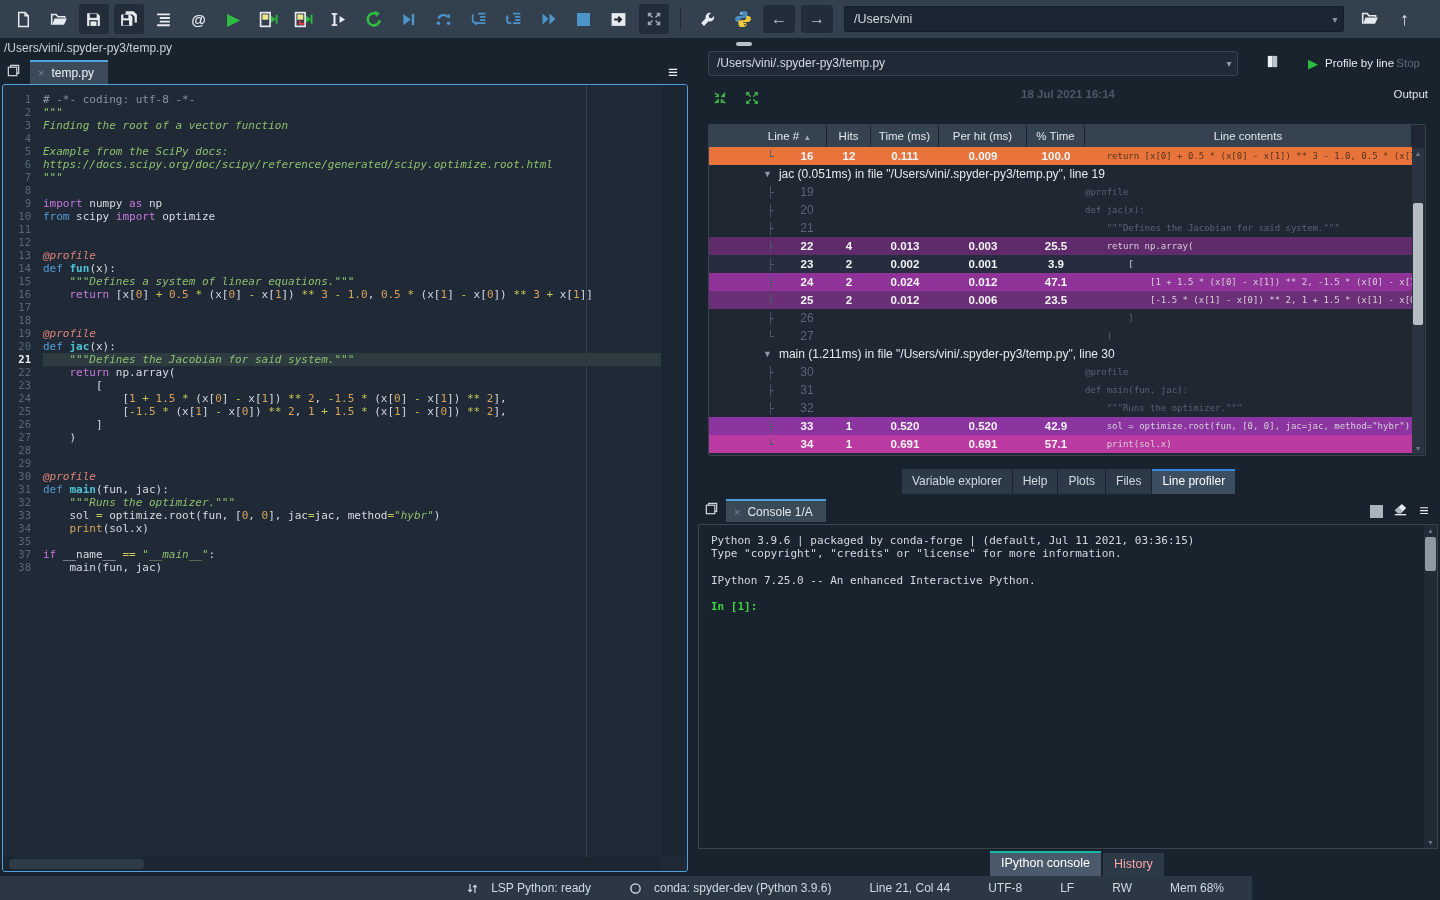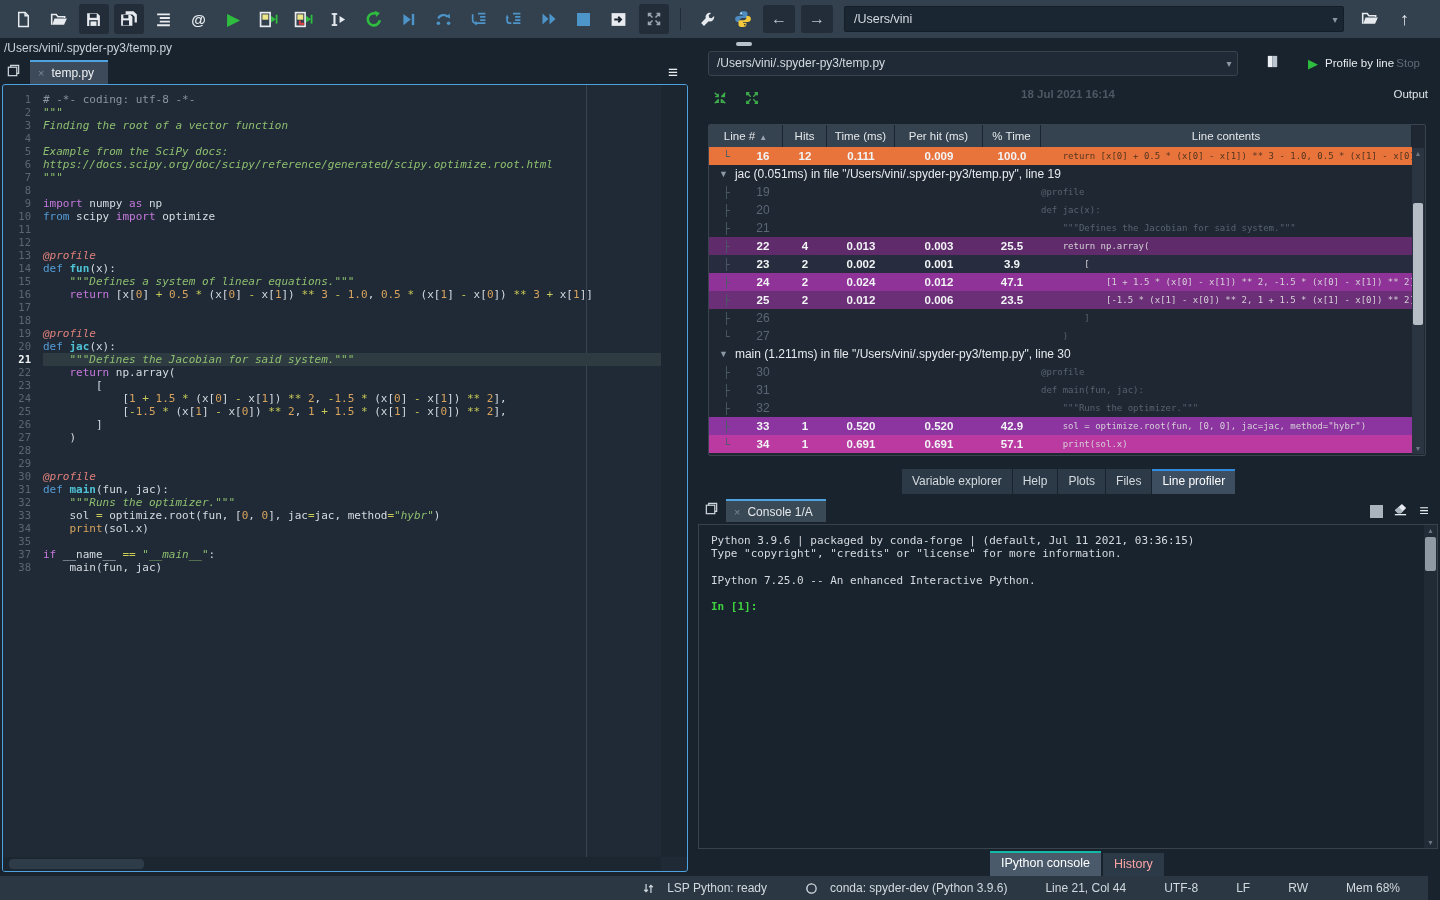--- a/index.html
+++ b/index.html
@@ -60,21 +60,21 @@
   #prof-file .val { flex:1; color:#d5dae0; font-size:12px; padding-left:8px; white-space:nowrap; overflow:hidden; }
   #prof-run { display:flex; align-items:center; margin-left:24px; background:none; border:none; }
   #prof-run .lbl { color:#e7ebef; font-size:11.5px; margin-left:7px; }
   #prof-stop { margin-left:auto; margin-right:8px; background:none; border:none; color:#5f6a78; font-size:11.5px; }
   #prof-subbar { position:absolute; left:10px; right:12px; top:50px; height:22px; display:flex; align-items:flex-start; }
   #prof-date { position:absolute; left:0; right:0; text-align:center; color:#4d5864; font-weight:bold; font-size:11.5px; }
   #prof-output { margin-left:auto; color:#dfe4e8; font-size:11.5px; position:relative; }
   .mini-btn { width:24px; height:22px; border:none; background:transparent; display:flex; align-items:center; justify-content:center; position:relative; }
   #ptable { position:absolute; left:10px; top:86px; width:718px; height:332px; border:1px solid #39434e;
             border-radius:2px; background:#1f2733; overflow:hidden; }
-  .prow, #phead { display:grid; grid-template-columns:34px 40px 44px 68px 88px 58px 1fr; height:18px; align-items:center; }
+  .prow, #phead { display:grid; grid-template-columns:34px 40px 44px 68px 88px 58px 1fr; height:18px; align-items:center;padding-left:44px; }
   #phead { height:22px; background:#35424f; margin-right:13px; }
   #phead .hc { color:#e3e7ea; font-size:11.5px; text-align:center; border-right:1px solid #1b2530; height:22px;
                line-height:22px; white-space:nowrap; }
   #phead .hc.first { grid-column:1 / span 2; }
   .sort-tri { font-size:8px; color:#9aa5ae; margin-left:4px; }
   #pbody { position:absolute; left:0; top:22px; right:13px; bottom:0; }
   .prow .num { color:#f2f4f6; font-size:11.5px; font-weight:600; text-align:center; }
   .prow.dim .num { color:#5b6675; font-weight:400; font-size:12px; }
   .prow .tree { color:#4c5a66; font-family:"DejaVu Sans Mono", monospace; font-size:11px; padding-left:14px; }
   .prow .src { font-family:"DejaVu Sans Mono", monospace; font-size:9px; white-space:pre; overflow:hidden; color:#d6d0d8; }
@@ -102,21 +102,21 @@
                   font-size:11px; line-height:13.3px; color:#d5dae0; white-space:pre; }
   .prompt { color:#3fd23f; font-weight:bold; }
   #con-scroll { position:absolute; right:0; top:0; bottom:0; width:13px; background:#202b36; }
   #con-scroll .thumb { position:absolute; left:1px; right:1px; top:12px; height:34px; background:#8f99a3; border-radius:2px; }
   #console-bottom-tabs { position:absolute; left:0; right:0; bottom:0; height:27px; display:flex;
                          align-items:flex-end; padding-left:292px; }
   .ctab { background:#2c3a47; color:#fca5a5; font-size:12.5px; padding:4px 11px 5px; margin-right:2px; border:none; }
   .ctab.active { background:#4a5a6a; color:#fff; border-top:2px solid #14b8a6; padding-top:3px; padding-bottom:6px; }
 
   
-  #status-bar { position:absolute; left:0; top:876px; width:1428px; height:24px; background:#2b3844;
+  #status-bar { position:absolute; left:0; top:876px; width:1252px; height:24px; background:#2b3844;
                 display:flex; align-items:center; justify-content:flex-end; padding-right:28px; }
   .status-item { display:flex; align-items:center; color:#d2d9df; font-size:12px; margin-left:38px; }
   .status-item svg { margin-right:6px; }
 
   .con-sq { width:13px; height:13px; background:#aab4bd; }
 </style>
 </head>
 <body>
 
 <div id="app">

